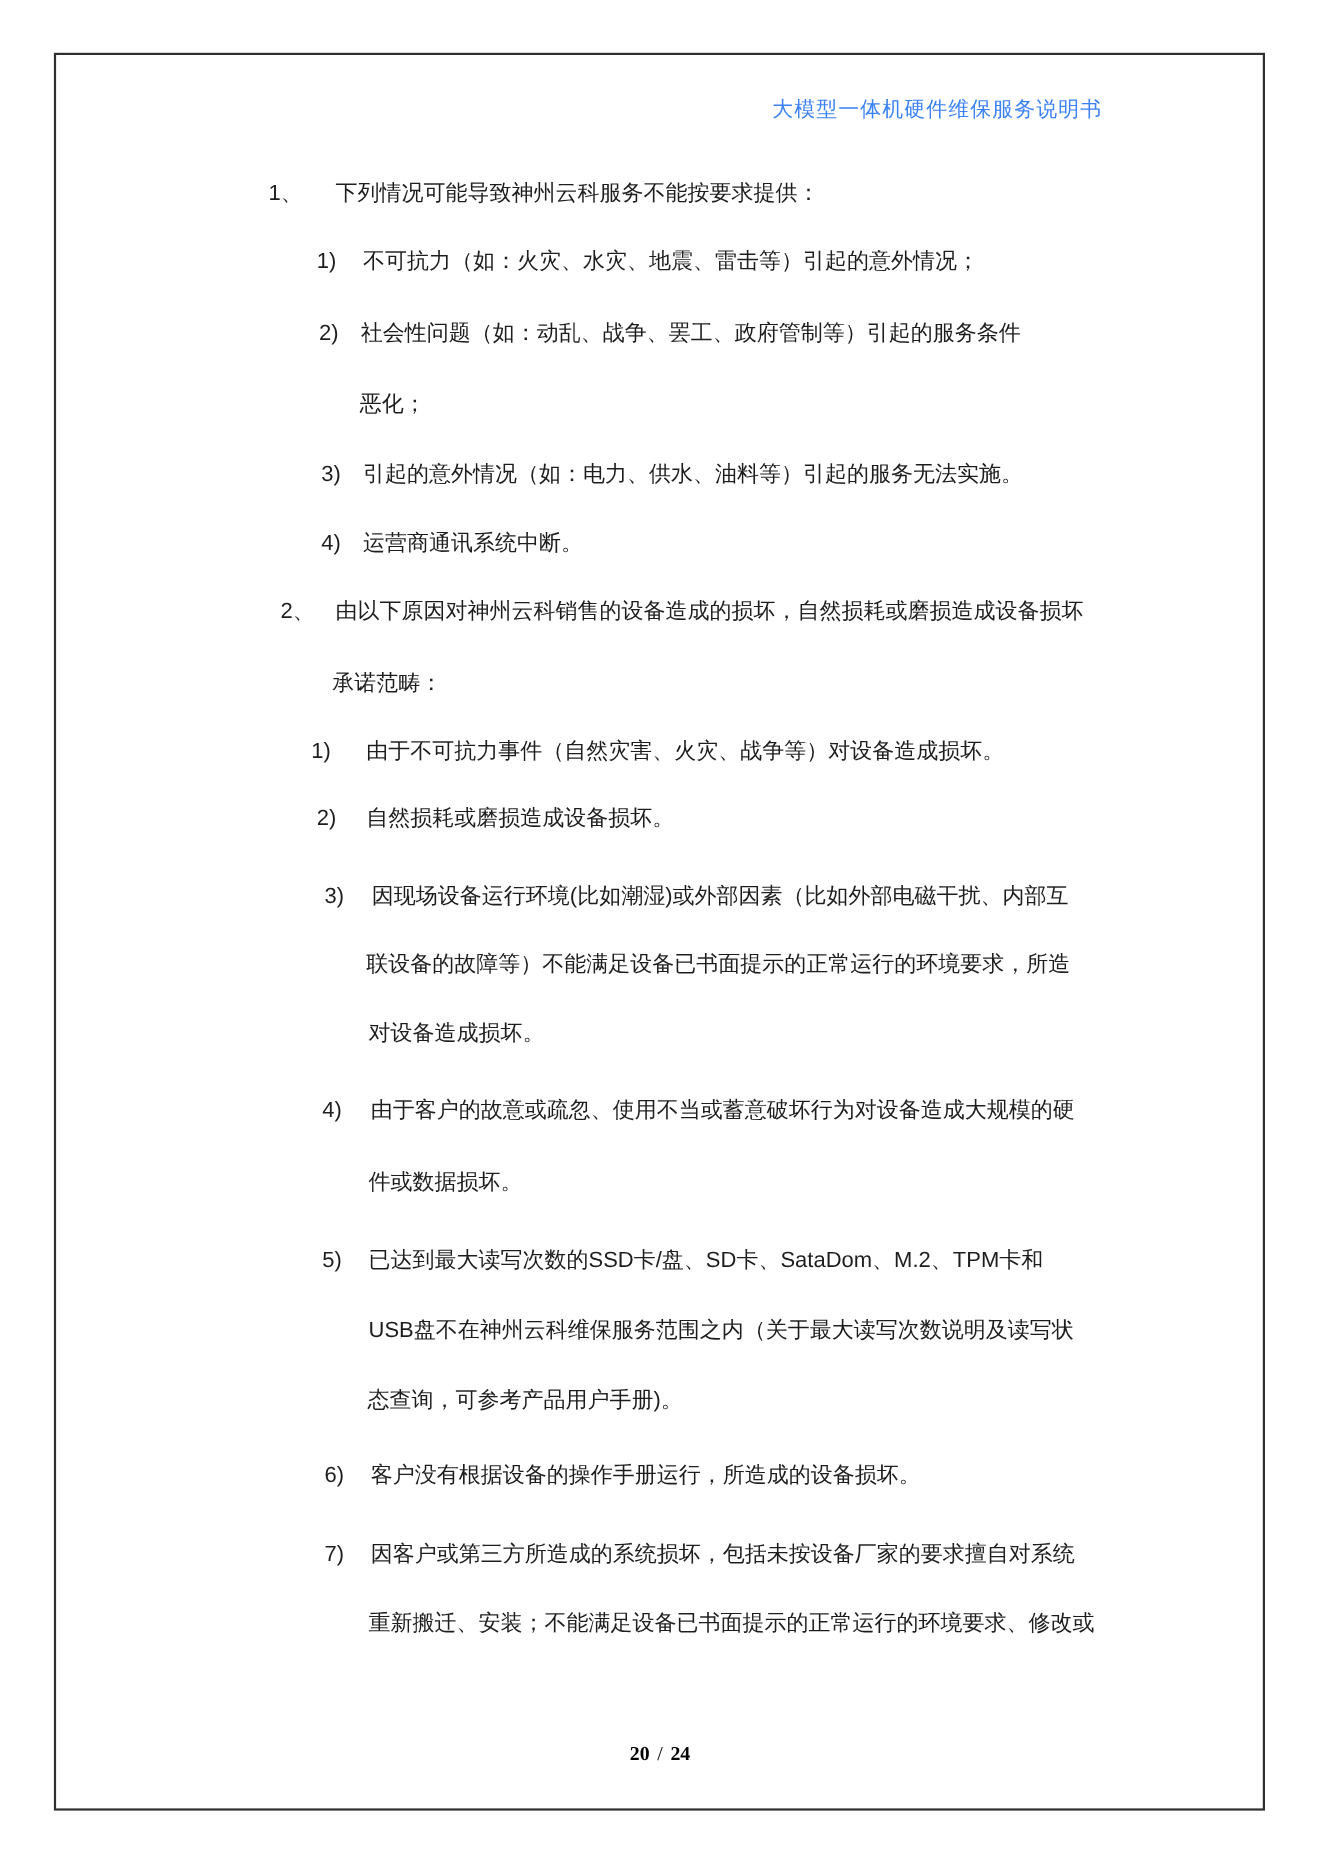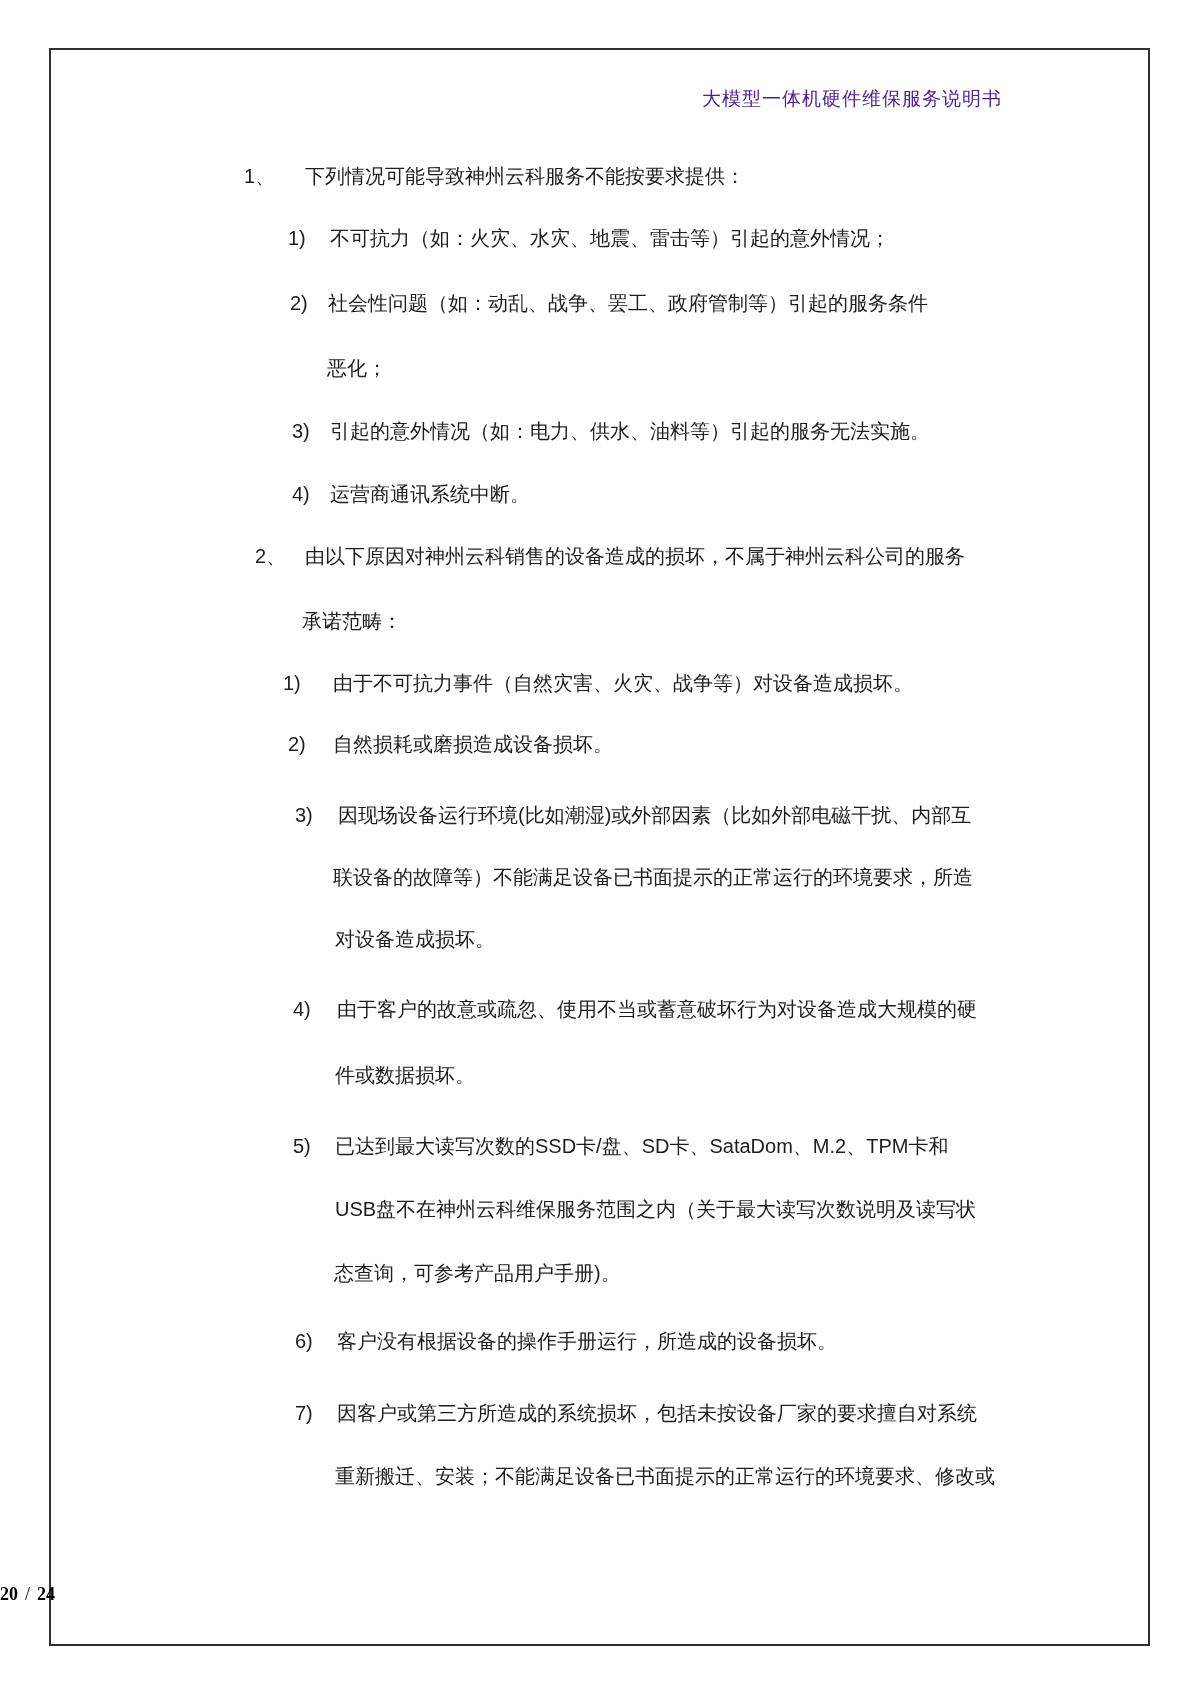--- a/index.html
+++ b/index.html
@@ -11,30 +11,31 @@
     overflow:hidden;
   }
   .frame{
     position:absolute;left:49px;top:48px;width:1101px;height:1598px;
     border:2px solid #2f2f2f;box-sizing:border-box;
     pointer-events:none;
   }
   .header{
     position:absolute;top:86px;right:198px;
     font-family:"Liberation Serif","DejaVu Serif",serif;
-    font-size:19px;letter-spacing:1px;color:#4c1d95;
+    font-size:19px;letter-spacing:1px;color:#3b82f6;
     white-space:nowrap;
   }
   .ln{position:absolute;left:0;top:0;width:100%;height:0;}
   .ln span{
     position:absolute;white-space:nowrap;line-height:1.15;
     font-size:20px;color:#1d1d1d;
   }
   .footer{
     position:absolute;left:0;top:1584px;width:100%;
+    text-align:center;
     font-family:"Liberation Serif","DejaVu Serif",serif;
     font-size:18px;color:#000;
   }
   .footer .pg{font-weight:bold;}
   .footer .sep{font-weight:normal;padding:0 7px;}
 </style>
 </head>
 <body>
 
 <div class="frame"></div>
@@ -64,21 +65,21 @@
   <span style="left:330px;top:420px">引起的意外情况（如：电力、供水、油料等）引起的服务无法实施。</span>
 </div>
 
 <div class="ln">
   <span style="left:292px;top:483px">4)</span>
   <span style="left:330px;top:483px">运营商通讯系统中断。</span>
 </div>
 
 <div class="ln">
   <span style="left:255px;top:545px">2、</span>
-  <span style="left:305px;top:545px">由以下原因对神州云科销售的设备造成的损坏，不属于神州云科公司的服务</span>
+  <span style="left:305px;top:545px">由以下原因对神州云科销售的设备造成的损坏，自然损耗或磨损造成设备损坏</span>
   <span style="left:302px;top:610px">承诺范畴：</span>
 </div>
 
 <div class="ln">
   <span style="left:283px;top:672px">1)</span>
   <span style="left:333px;top:672px">由于不可抗力事件（自然灾害、火灾、战争等）对设备造成损坏。</span>
 </div>
 
 <div class="ln">
   <span style="left:288px;top:733px">2)</span>

